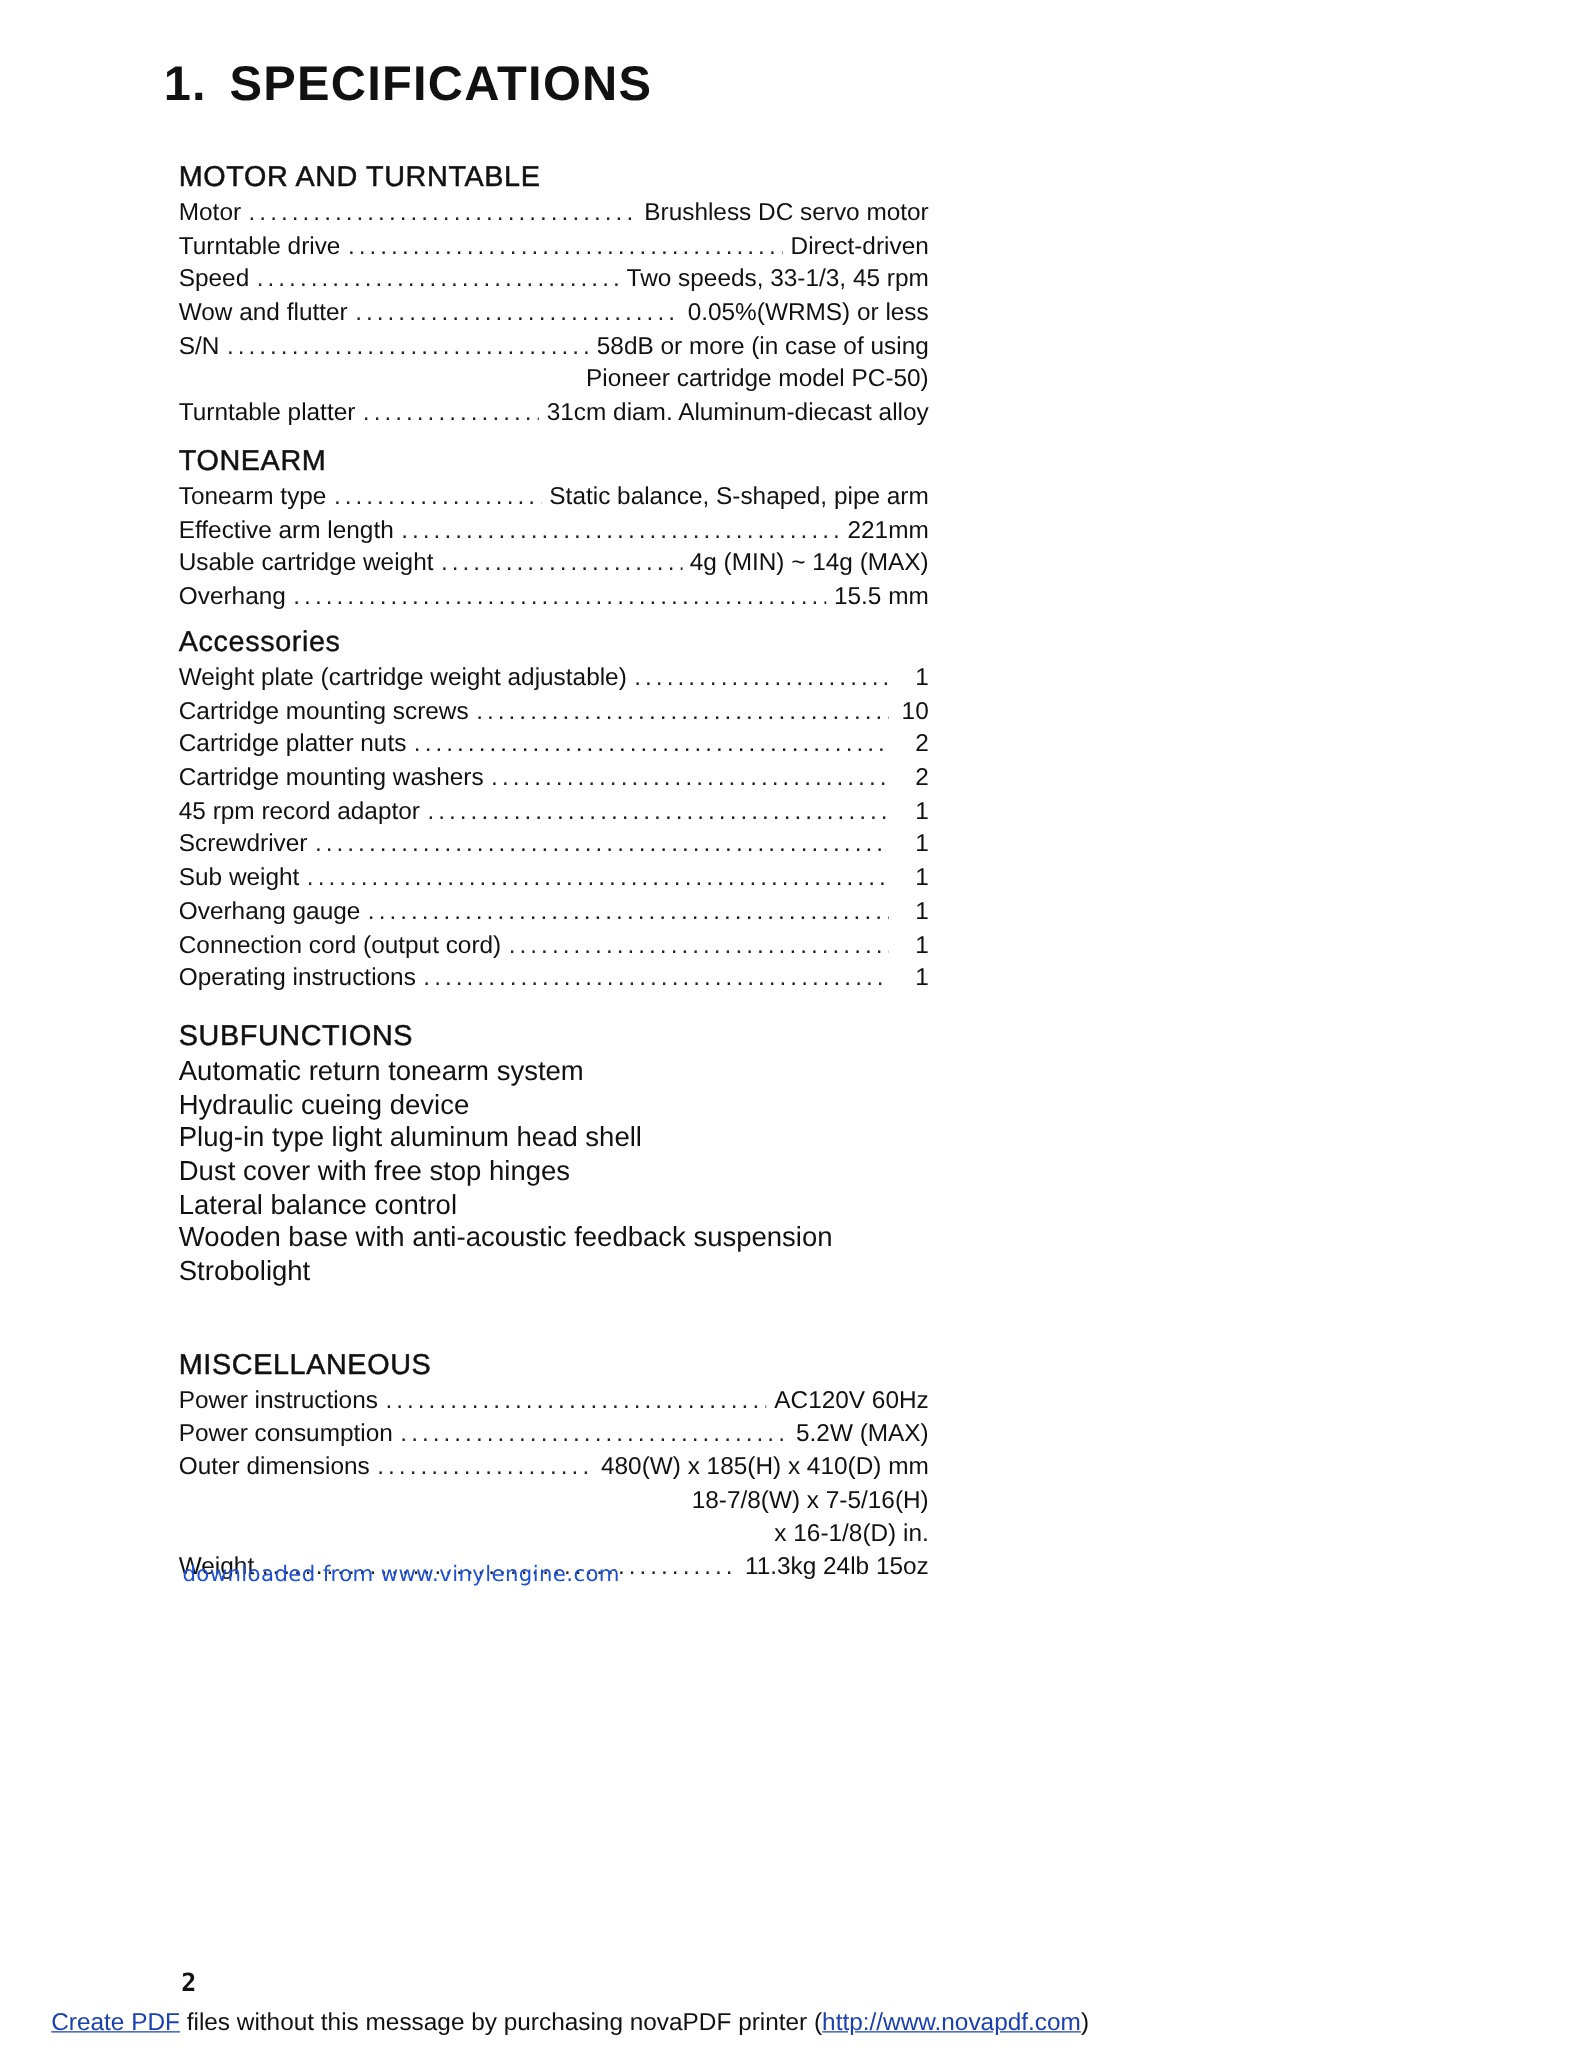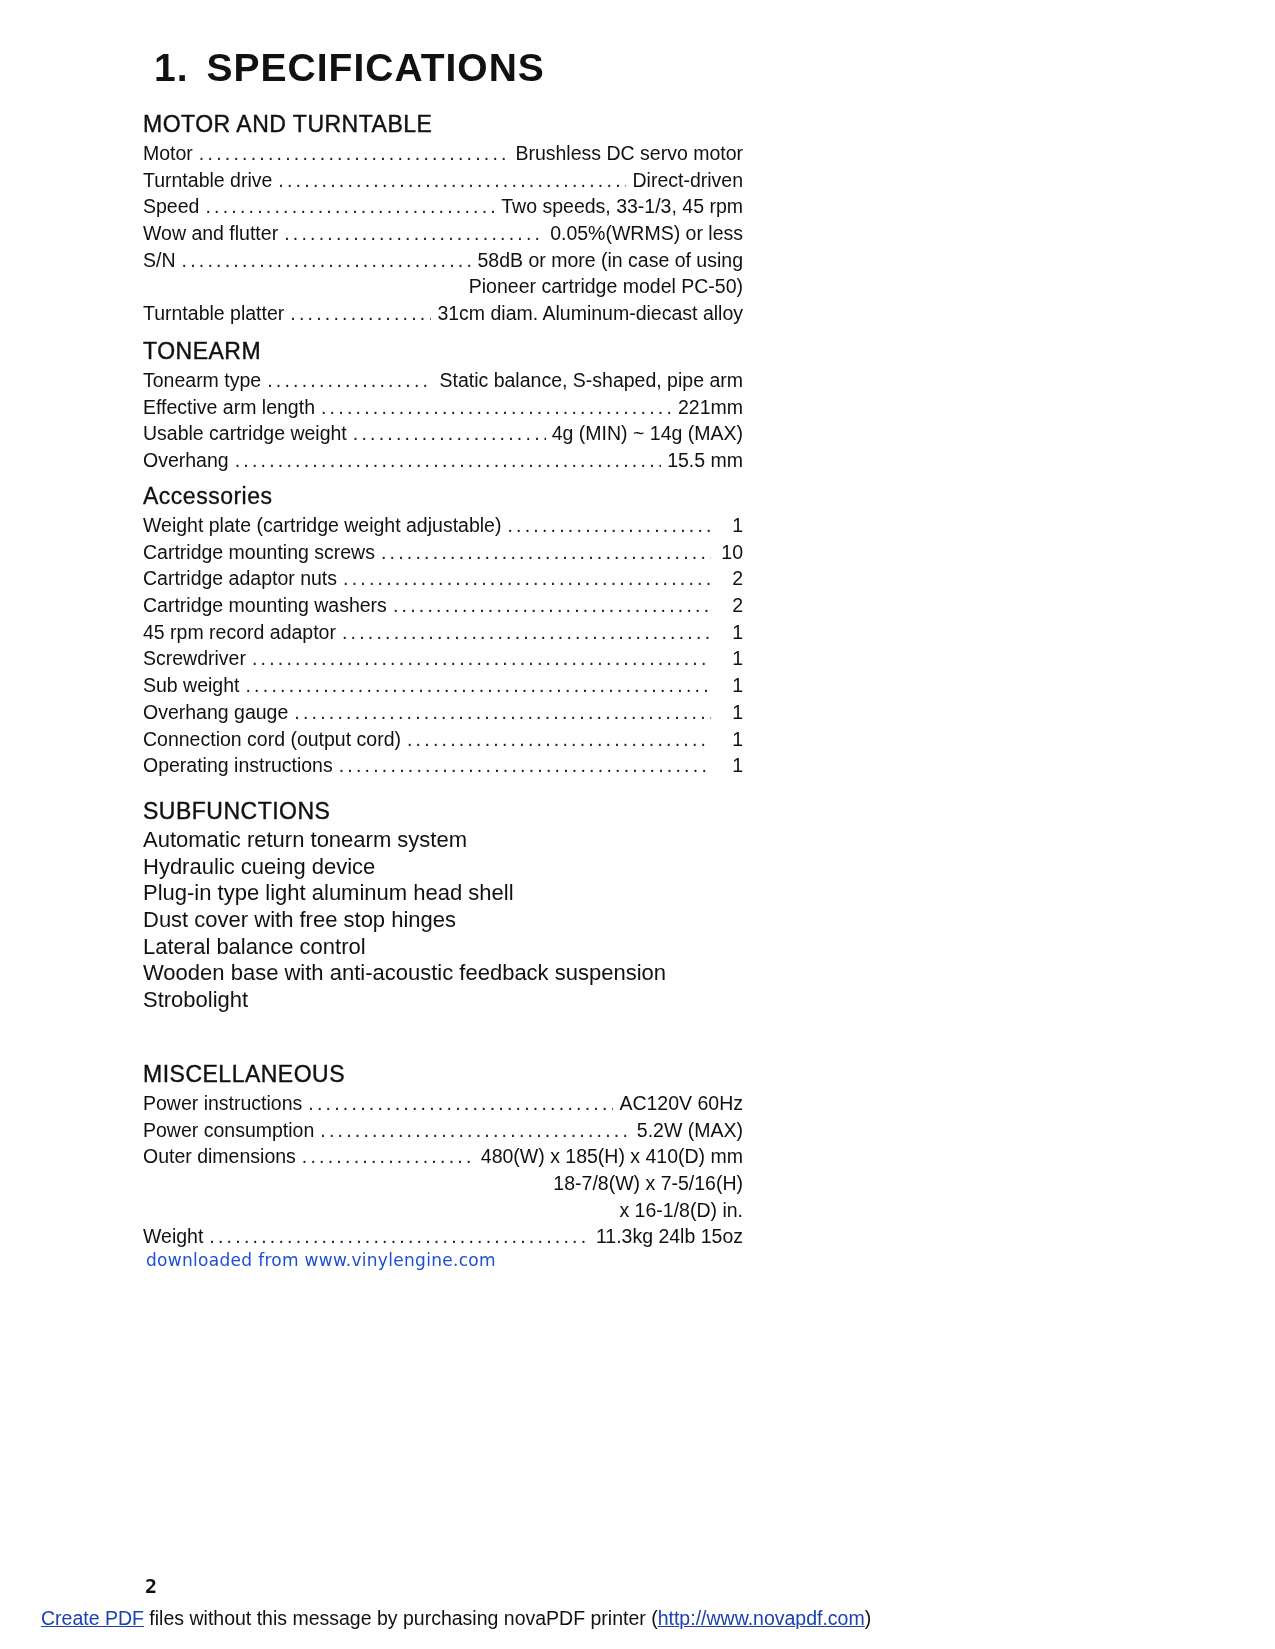--- a/index.html
+++ b/index.html
@@ -1,22 +1,22 @@
 <!DOCTYPE html>
 <html><head>
 <meta charset="utf-8">
 <style>
   html, body { margin:0; padding:0; background:#fff; }
   body { width:1275px; height:1649px; position:relative; overflow:hidden; color:#111;
          font-family:"Liberation Sans", "DejaVu Sans", sans-serif; }
-  .page-title { position:absolute; left:154px; top:46px; font-size:39px; font-weight:bold;
+  .page-title { position:absolute; left:131px; top:46px; font-size:39px; font-weight:bold;
                 letter-spacing:1px; margin:0; line-height:44px;text-align:center; }
   .page-title .num { margin-right:18px; }
   .section { position:absolute; left:143px; width:600px; }
-  .sec-head { font-size:23px; line-height:28px; margin:0 0 2px 0; font-weight:normal;
+  .sec-head { font-size:23px; line-height:28px; margin:17px 0 2px 0; font-weight:normal;
               letter-spacing:0.5px; -webkit-text-stroke:0.4px #111; }
   .row { display:flex; align-items:center; height:26.7px; line-height:26.7px;
          font-size:19.5px; white-space:nowrap; }
   .row .lbl { flex:0 0 auto; padding-right:6px; }
   .row .dots { flex:1 1 auto; overflow:hidden; letter-spacing:3.2px; color:#222; }
   .row .dots::before { content:". . . . . . . . . . . . . . . . . . . . . . . . . . . . . . . . . . . . . . . . . . . . . . . . . . . . . . . . . . . . . . . . . . . . . . ."; letter-spacing:-1.1px; }
   .row .val { flex:0 0 auto; padding-left:6px; text-align:right; }
   .row.cont { justify-content:flex-end; }
   .row.qty .val { min-width:26px; }
   .plain { font-size:22px; height:26.7px; line-height:26.7px; white-space:nowrap; }
@@ -100,21 +100,21 @@
       <span class="lbl">Weight plate (cartridge weight adjustable)</span>
       <span class="dots"></span>
       <span class="val">1</span>
     </div>
   <div class="row qty">
       <span class="lbl">Cartridge mounting screws</span>
       <span class="dots"></span>
       <span class="val">10</span>
     </div>
   <div class="row qty">
-      <span class="lbl">Cartridge adaptor nuts</span>
+      <span class="lbl">Cartridge platter nuts</span>
       <span class="dots"></span>
       <span class="val">2</span>
     </div>
   <div class="row qty">
       <span class="lbl">Cartridge mounting washers</span>
       <span class="dots"></span>
       <span class="val">2</span>
     </div>
   <div class="row qty">
       <span class="lbl">45 rpm record adaptor</span>

